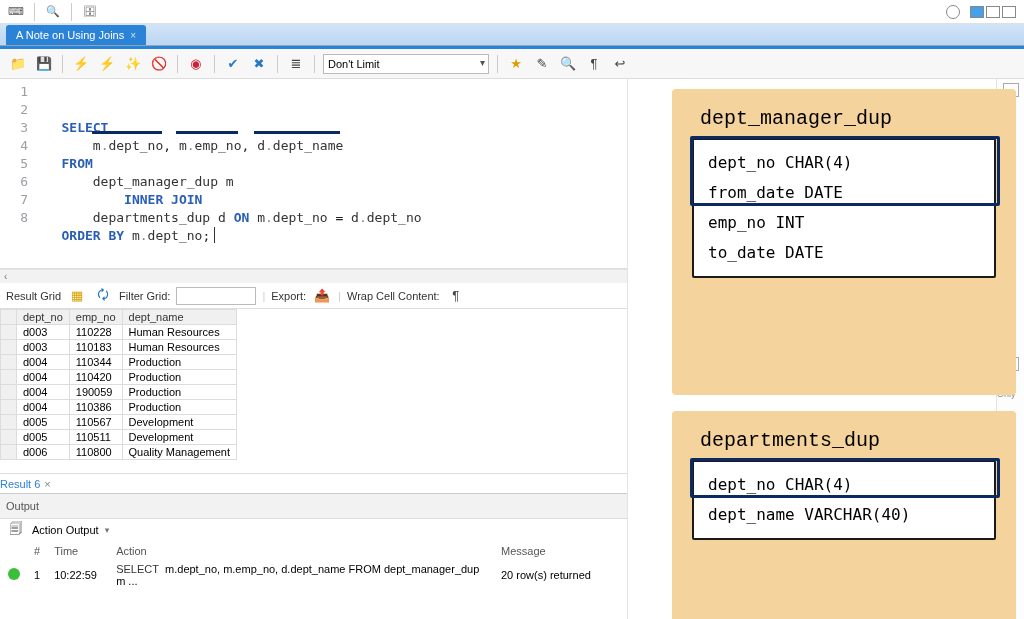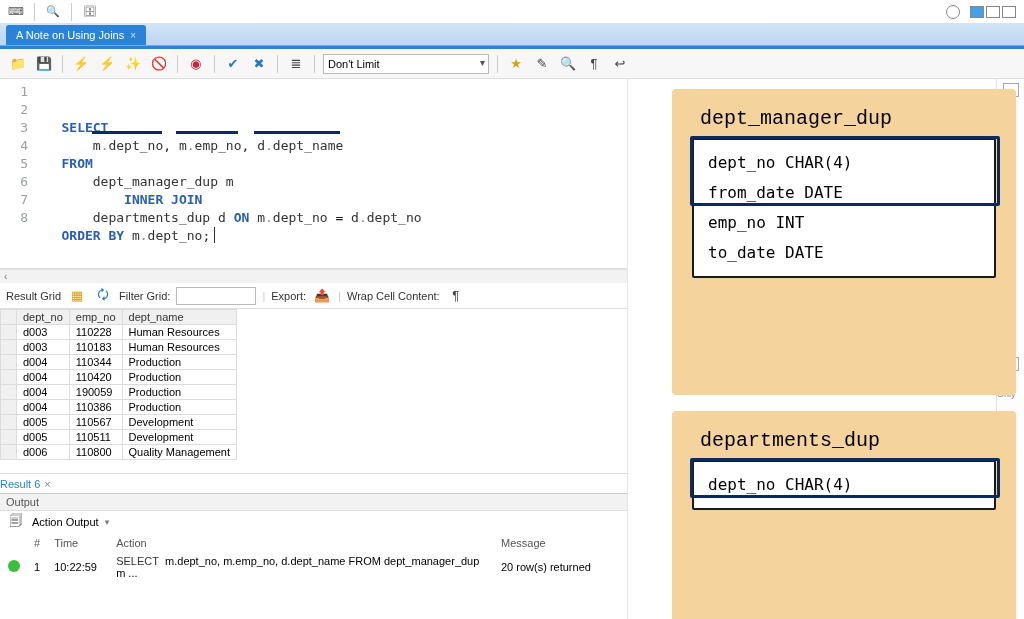--- a/index.html
+++ b/index.html
@@ -33,21 +33,21 @@
   .caret { position:absolute; width:1px; height:16px; background:#333; }
   .hscroll { height:14px; background:#f2f2f2; border-top:1px solid #e2e2e2; display:flex; align-items:center; padding:0 4px; font-size:10px; color:#777; }
   .result-bar { height:26px; border-bottom:1px solid #ddd; display:flex; align-items:center; padding:0 6px; gap:6px; font-size:11px; color:#333; }
   .filter-input { width:80px; height:18px; border:1px solid #bbb; }
   .grid-wrap { flex:0 0 auto; height:164px; overflow:auto; font-size:11px; }
   table.grid { border-collapse:collapse; width:auto; }
   table.grid th, table.grid td { border:1px solid #dcdcdc; padding:1px 6px; text-align:left; background:#fff; height:15px; }
   table.grid th { background:#f0f0f0; font-weight:400; color:#333; }
   table.grid .rowhead { width:16px; background:#f0f0f0; }
   .result-tabs { height:20px; border-top:1px solid #ddd; display:flex; align-items:center; font-size:11px; color:#2a83d6; gap:4px; }
-  .output-header { height:18px; border-top:1px solid #ccc; border-bottom:1px solid #ddd; background:#f2f2f2; padding-left:6px; font-size:11px; display:flex; align-items:center; color:#555; }
+  .output-header { height:26px; border-top:1px solid #ccc; border-bottom:1px solid #ddd; background:#f2f2f2; padding-left:6px; font-size:11px; display:flex; align-items:center; color:#555; }
   .action-bar { height:22px; display:flex; align-items:center; gap:6px; padding:0 6px; font-size:11px; }
   .action-tbl { font-size:11px; }
   .action-tbl th { text-align:left; font-weight:400; color:#555; padding:2px 6px; }
   .action-tbl td { padding:2px 6px; }
   .ok-dot { width:12px; height:12px; border-radius:50%; background:#3bbf3b; display:inline-block; }
   
   .right-col { position:relative; flex:1; }
   .right-stack { position:absolute; right:0; top:0; width:360px; height:100%; display:flex; flex-direction:column; gap:16px; padding:10px 8px; }
   .card { background:#f4d39c; border-radius:4px; padding:18px 20px; flex:1; display:flex; flex-direction:column; }
   .card-inner { background:#fff; border:2.5px solid #1a1a1a; border-radius:2px; padding:8px 14px; font-family:Consolas,monospace; font-size:16px; line-height:30px; position:relative; }
@@ -273,19 +273,20 @@
           <div>from_date DATE</div>
           <div>emp_no INT</div>
           <div>to_date DATE</div>
           <div class="hl-box" style="left:-4px; top:-4px; right:-6px; height:70px;"></div>
         </div>
       </div>
       <div class="card" style="flex:0.72">
         <div class="card-title">departments_dup</div>
         <div class="card-inner">
           <div>dept_no CHAR(4)</div>
+          <div>dept_name VARCHAR(40)</div>
           <div class="hl-box" style="left:-4px; top:-4px; right:-6px; height:40px;"></div>
         </div>
       </div>
     </div>
 
   </div>
 </div>
 
 </body></html>

